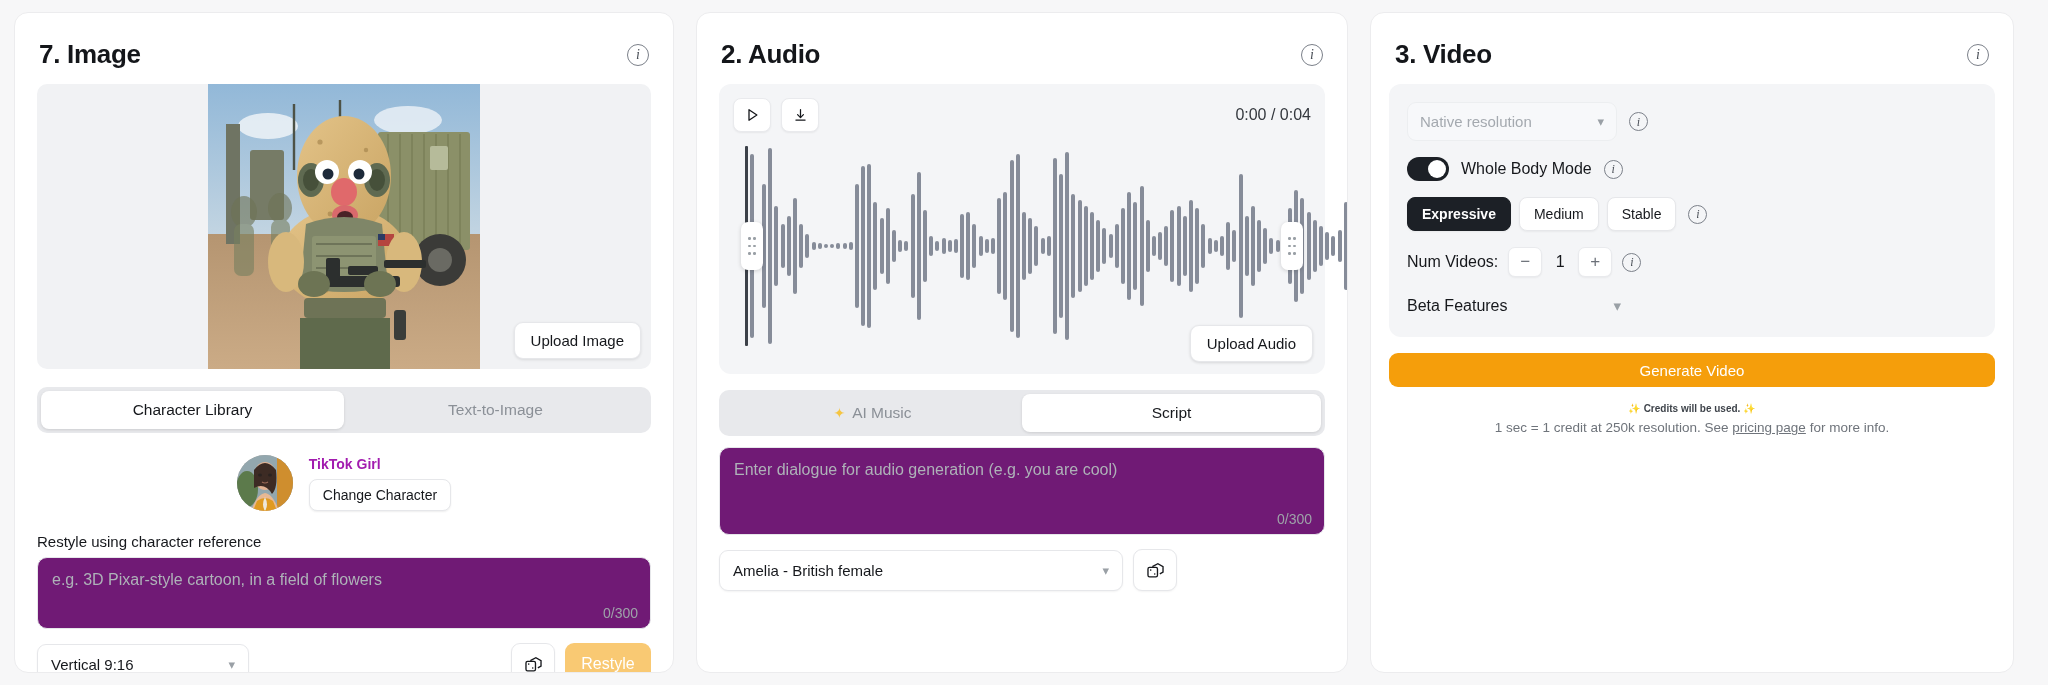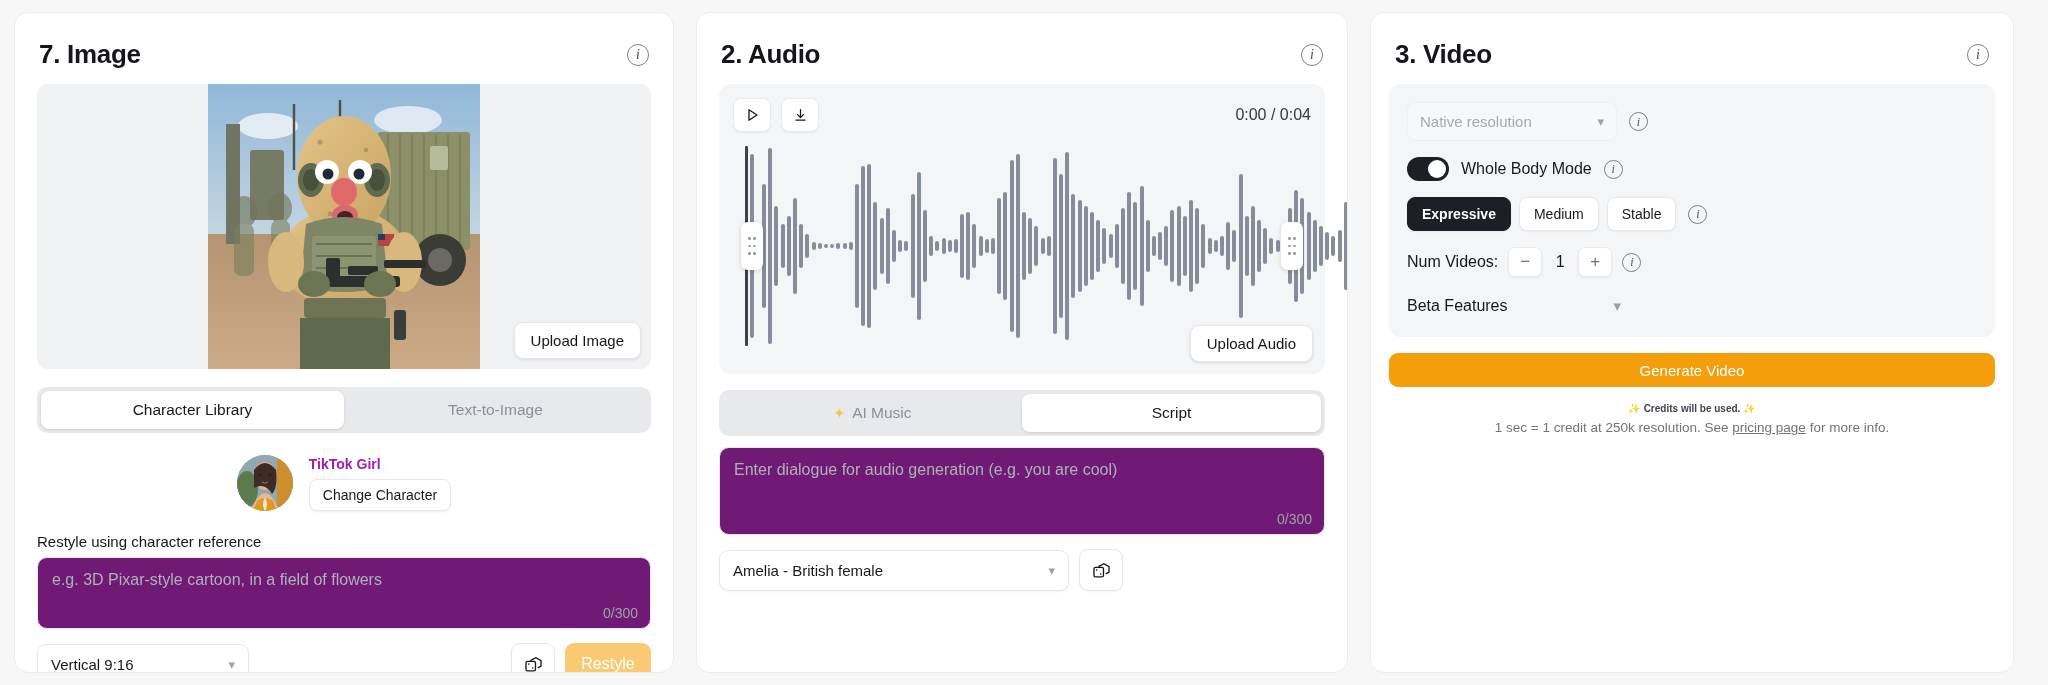--- a/index.html
+++ b/index.html
@@ -152,21 +152,21 @@
   .h-right { right: 8px; }
   .upload-audio {
     position: absolute; right: 12px; bottom: 12px;
     background: #fff; border: 1px solid #e6e7ea; border-radius: 9px;
     padding: 9px 16px; font-size: 15px; color: #16181c;
     box-shadow: 0 1px 3px rgba(0,0,0,.12); white-space: nowrap;
   }
   .seg-3 { margin: 16px 22px 0 22px; }
   .spark { color: #f5c542; margin-right: 7px; font-size: 14px; }
   .ta-2 { height: 88px; margin-top: 11px; }
-  .sel-2 { width: 350px; }
+  .sel-2 { width: 404px; }
   .gen-btn { flex: 1; }
 
   
   .vid-card {
     margin: 4px 18px 0 18px; background: #f4f5f7; border-radius: 12px;
     padding: 18px 18px 22px 18px;
   }
   .res-sel {
     width: 210px; border: 1px solid #eceef0; border-radius: 9px; background: #f7f8fa;
     padding: 10px 12px; font-size: 15px; color: #a4a9af;

